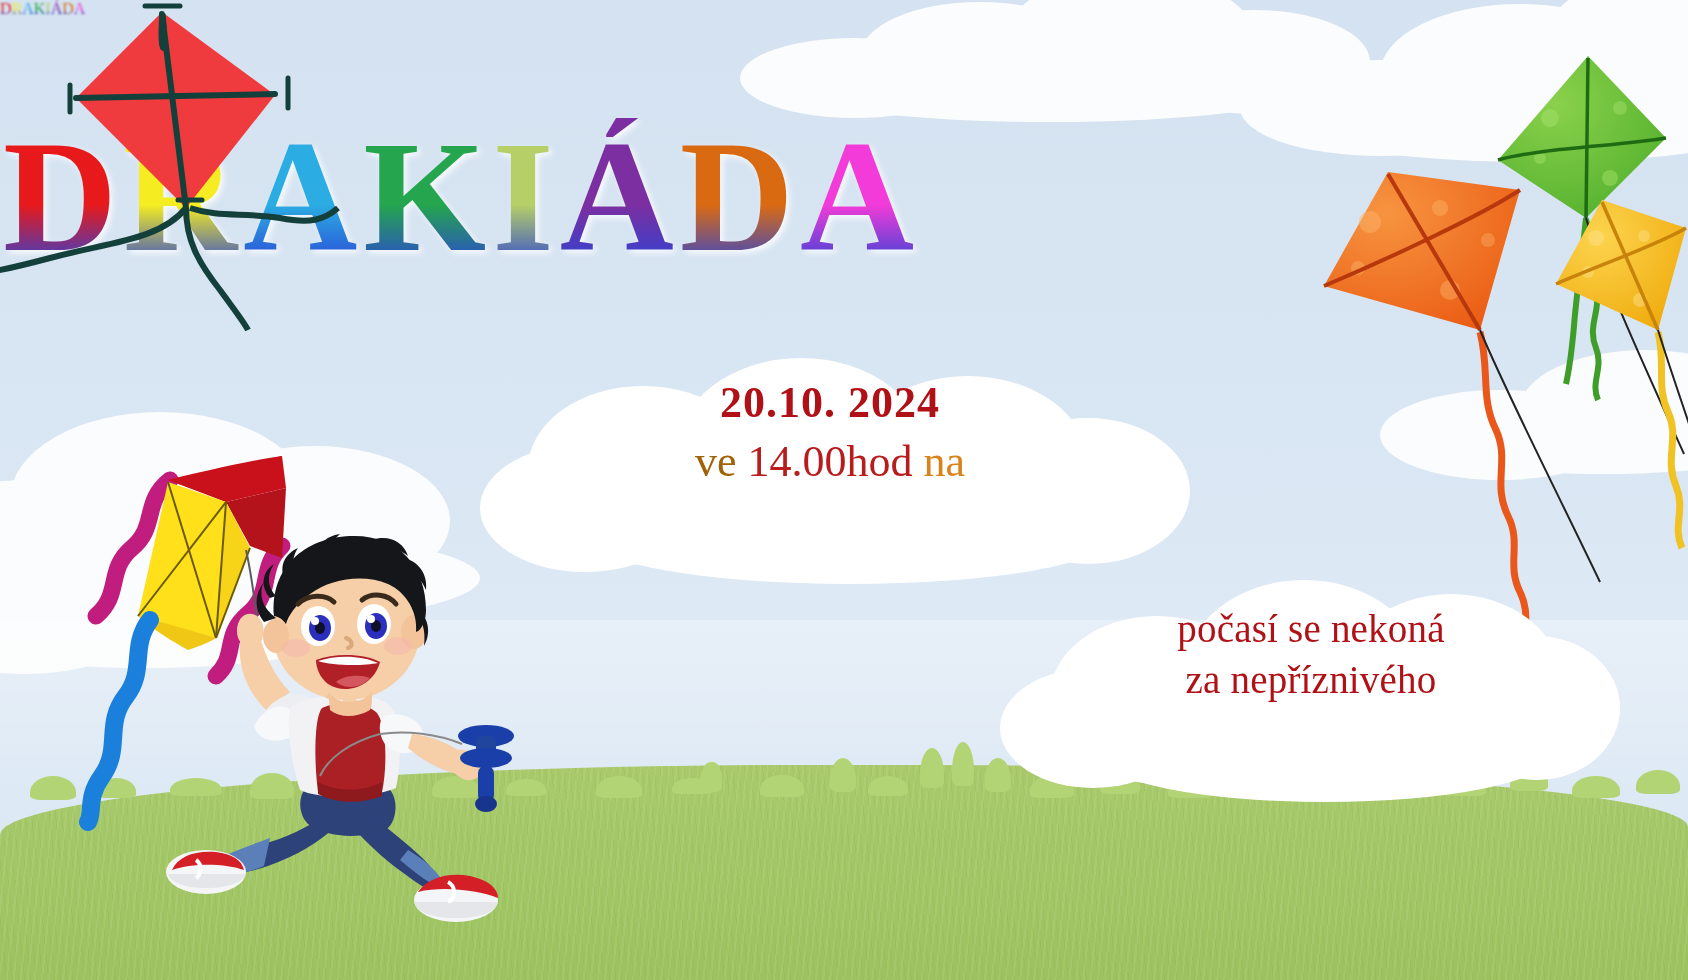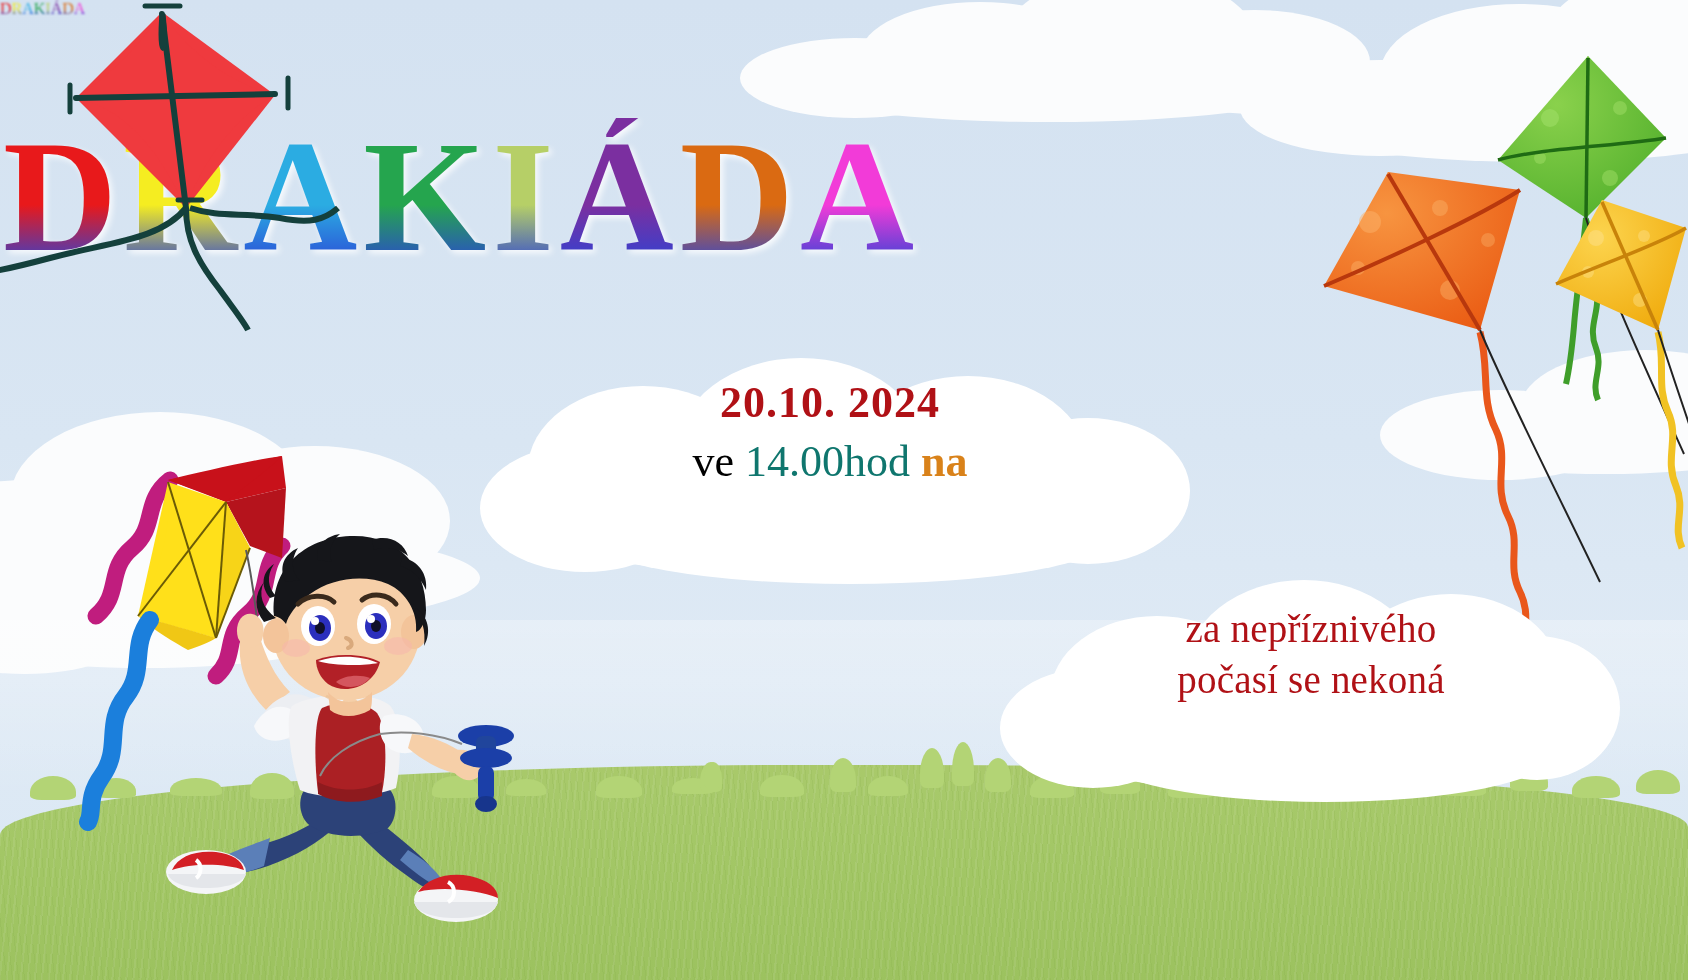--- a/index.html
+++ b/index.html
@@ -233,39 +233,39 @@
     <div class="body" style="left:506px; top:66px;  width:204px;height:146px;"></div>
     <div class="body" style="left:40px;  top:110px; width:640px;height:116px;"></div>
     <div class="body" style="left:110px; top:140px; width:520px;height:92px;"></div>
   </div>
 
   <div class="cloudtext" style="left:500px;top:374px;width:660px;">
     <div class="l1" style="font-weight:700;">
       <span style="color: rgb(176, 17, 22);">20.10. 2024</span>
     </div>
     <div class="l2">
-      <span style="color: #000000;">ve</span>
-      <span style="color: #0f766e;">14.00hod</span>
-      <span style="color: rgb(217, 130, 26); font-weight: bold;">na</span>
+      <span style="color: #a16207;">ve</span>
+      <span style="color: #b91c1c;">14.00hod</span>
+      <span style="color: rgb(217, 130, 26);">na</span>
     </div>
   </div>
 
   <div class="textcloud" style="left:1000px;top:572px;width:620px;height:228px;">
     <div class="body" style="left:0px;   top:96px;  width:186px;height:120px;"></div>
     <div class="body" style="left:50px;  top:44px;  width:214px;height:160px;"></div>
     <div class="body" style="left:184px; top:8px;   width:240px;height:190px;"></div>
     <div class="body" style="left:340px; top:22px;  width:222px;height:176px;"></div>
     <div class="body" style="left:454px; top:64px;  width:166px;height:144px;"></div>
     <div class="body" style="left:40px;  top:108px; width:560px;height:116px;"></div>
     <div class="body" style="left:100px; top:138px; width:450px;height:92px;"></div>
   </div>
 
   <div class="cloudtext" style="left:1026px;top:604px;width:570px;">
+    <div class="warn" style="color: rgb(176, 17, 22);">počasí se nekoná</div>
     <div class="warn" style="color: rgb(176, 17, 22);">za nepříznivého</div>
-    <div class="warn" style="color: rgb(176, 17, 22);">počasí se nekoná</div>
   </div>
 
   <div class="kite" style="left:20px;top:398px;">
     <svg width="360" height="420" viewBox="0 0 360 420">
 
       <path d="M150 82 C122 104 138 128 112 150 C86 172 102 196 76 218" stroke="#c01d7e" stroke-width="17" fill="none" stroke-linecap="round"></path>
       <path d="M262 148 C238 170 254 194 228 216 C202 238 218 258 196 278" stroke="#c01d7e" stroke-width="17" fill="none" stroke-linecap="round"></path>
 
       <path d="M148 82 L262 58 L266 90 L206 104 Z" fill="#c8111a"></path>
       <path d="M206 104 L266 90 L262 160 L230 148 Z" fill="#b5131c"></path>

